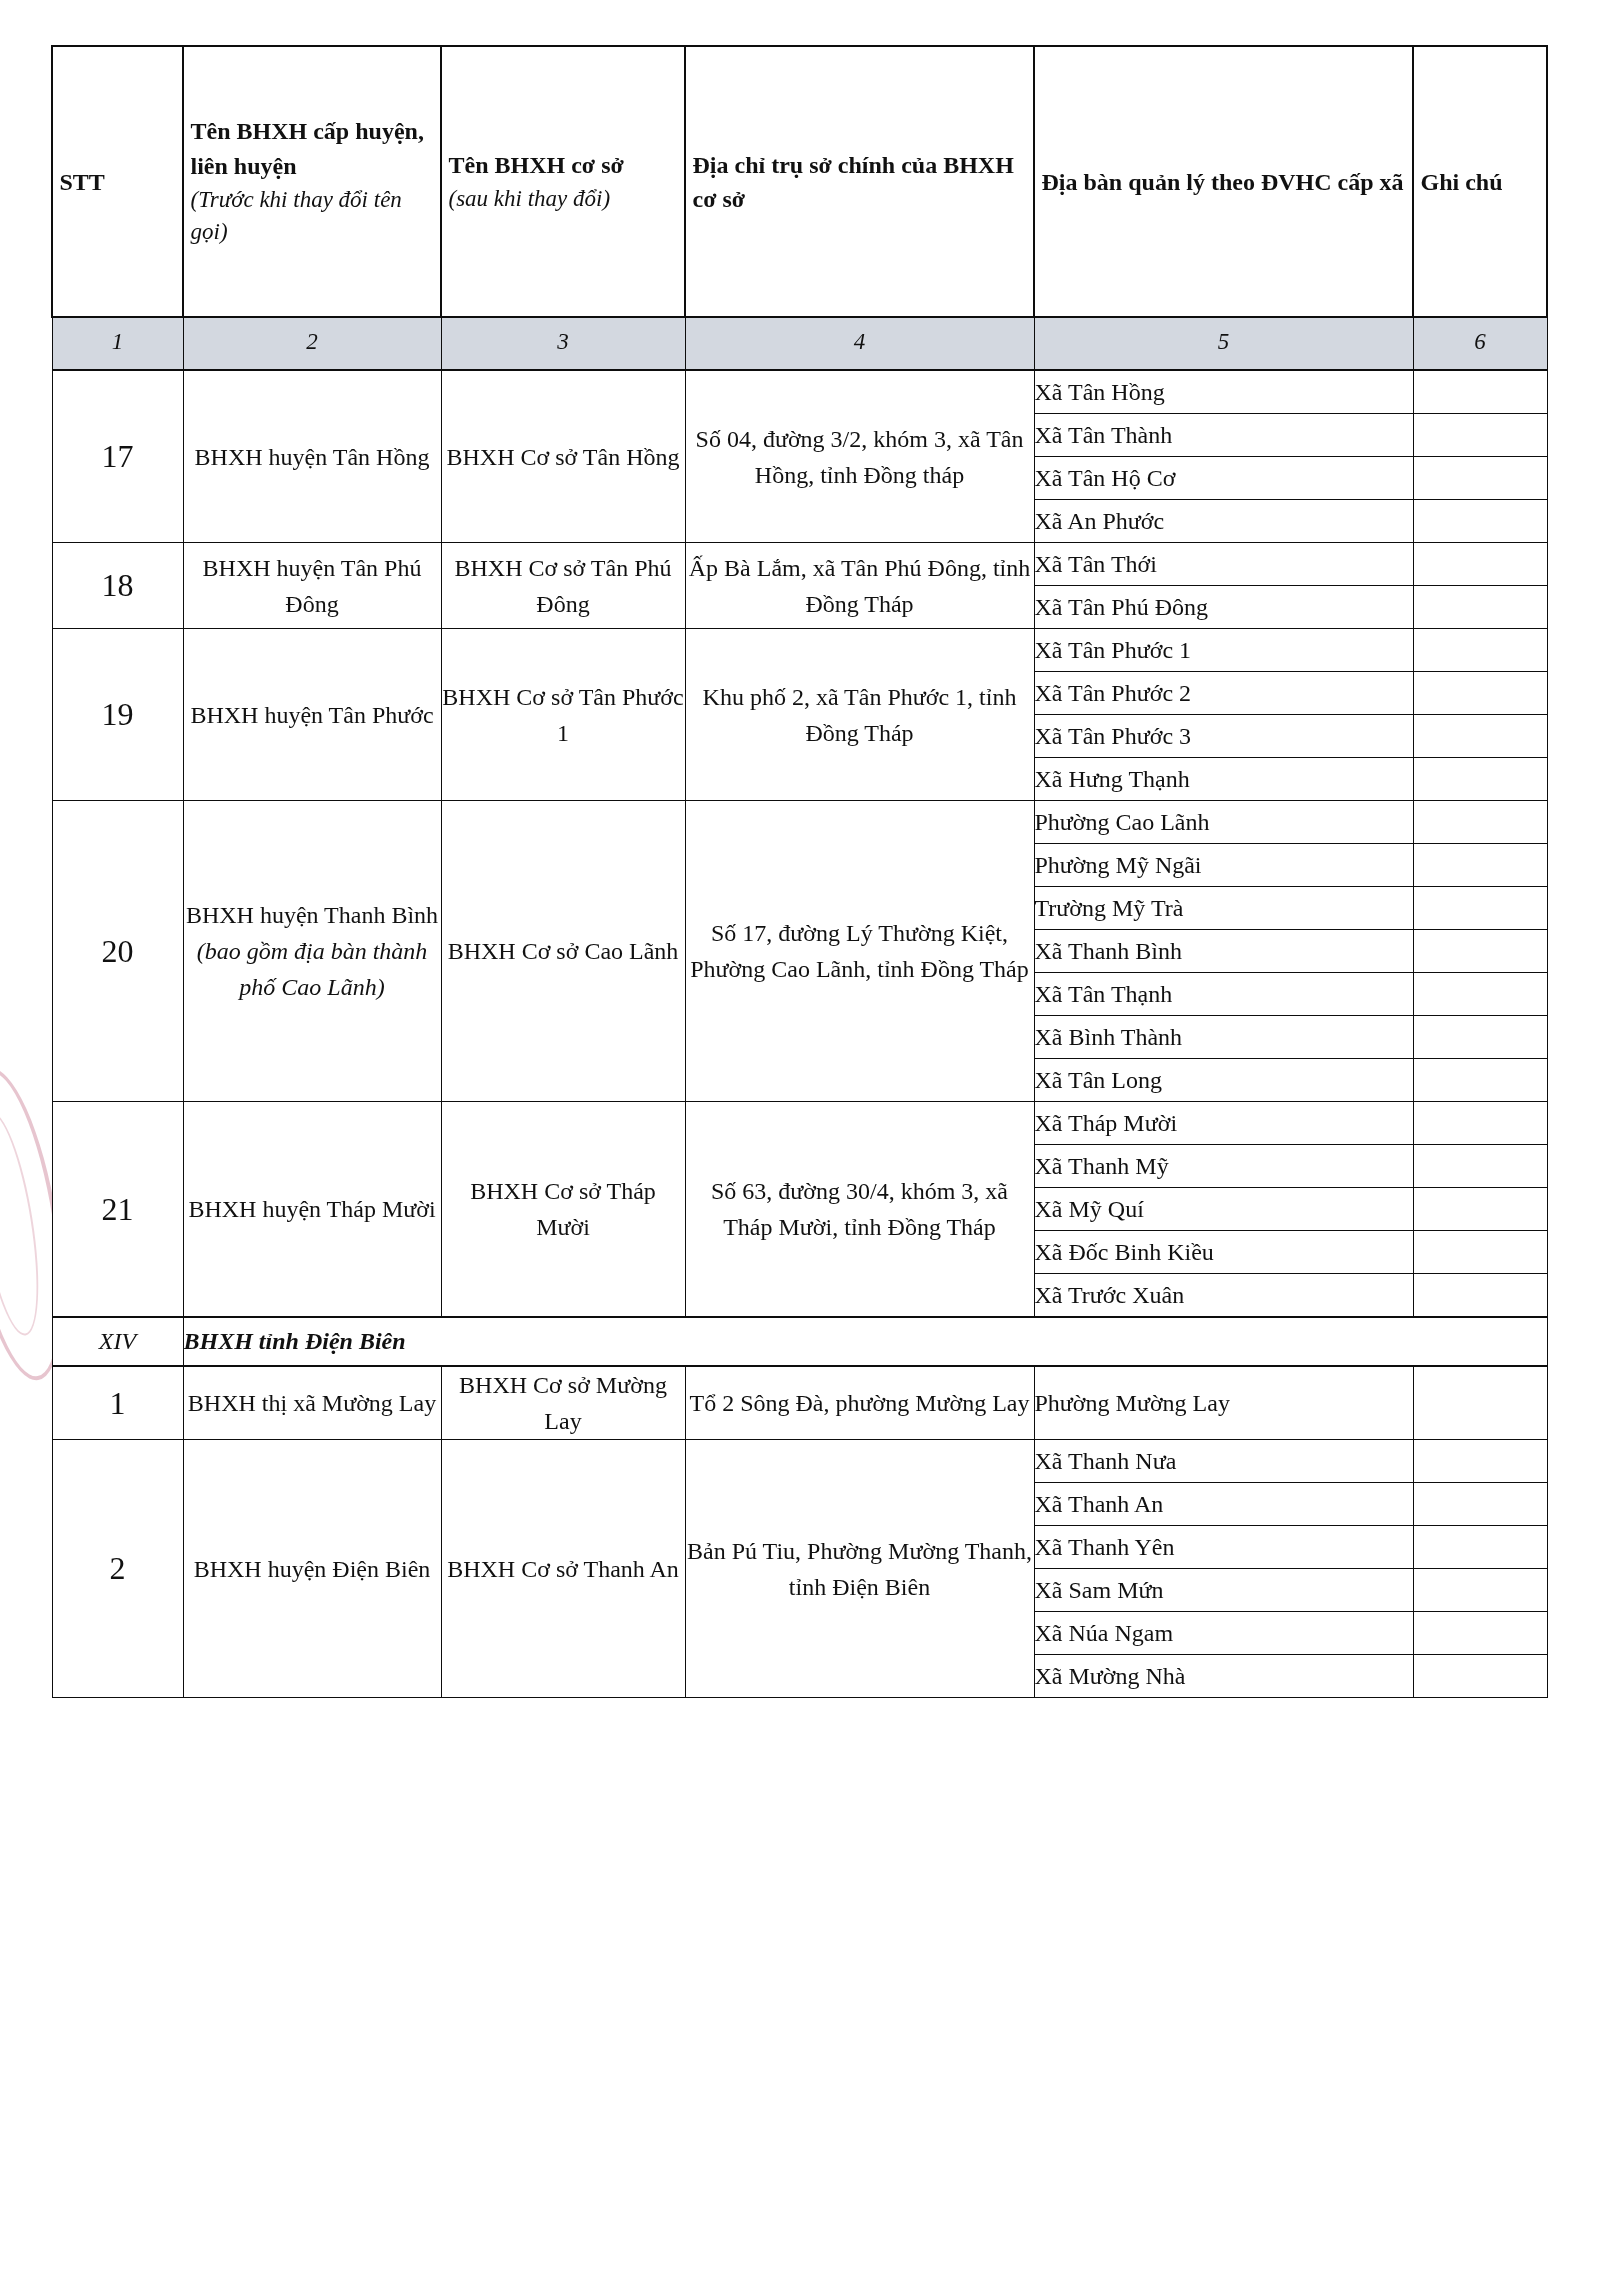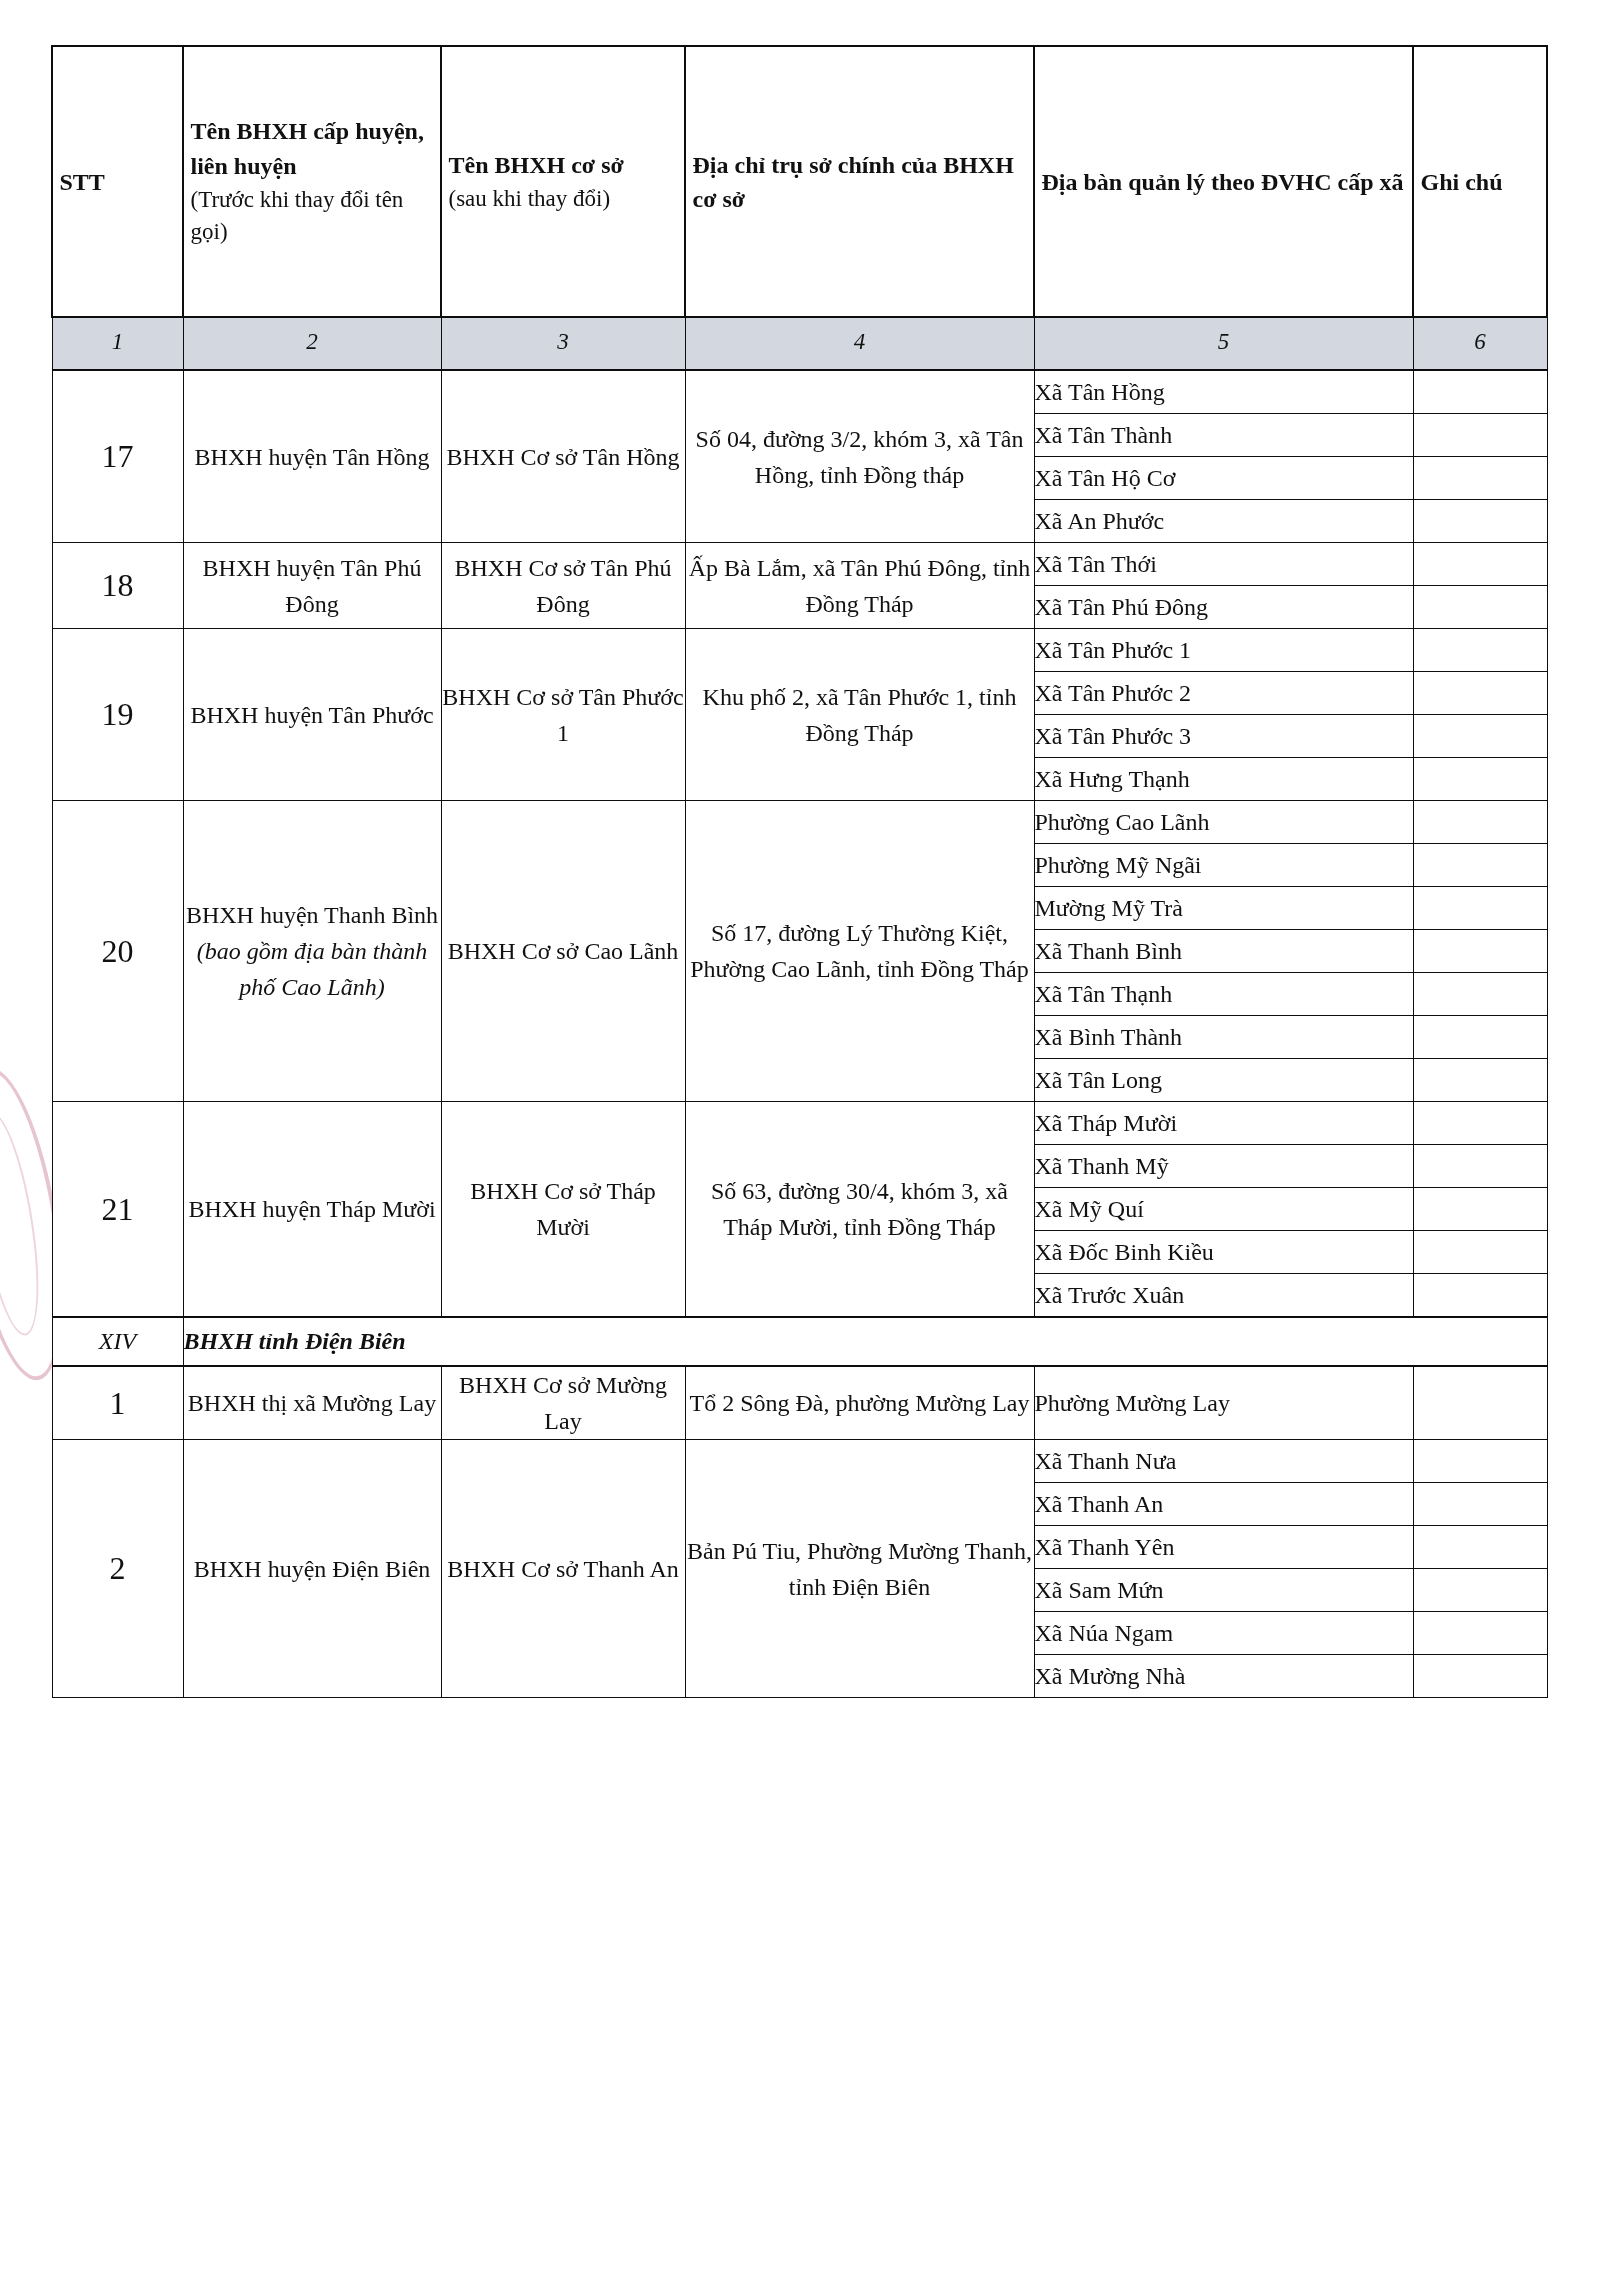--- a/index.html
+++ b/index.html
@@ -75,20 +75,21 @@
     line-height: 1.42;
     padding: 9.2px 6.5px;
     height: 251px;
   }
   .hdr-sub {
     display: block;
     font-weight: normal;
     font-size: 23px;
     line-height: 1.42;
     margin-top: 1px;
+    font-style: italic;
   }
 
   
   tr.numrow td {
     background: #d3d8e0;
     text-align: center;
     font-style: italic;
     font-size: 23px;
     height: 42px;
     padding: 2.6px 0 6.5px 0;
@@ -233,21 +234,21 @@
           <td class="txt" rowspan="7">BHXH Cơ sở Cao Lãnh</td>
           <td class="txt" rowspan="7">Số 17, đường Lý Thường Kiệt, Phường Cao Lãnh, tỉnh Đồng Tháp</td>
           <td class="ward">Phường Cao Lãnh</td>
           <td class="note"></td>
         </tr>
         <tr class="">
           <td class="ward">Phường Mỹ Ngãi</td>
           <td class="note"></td>
         </tr>
         <tr class="">
-          <td class="ward">Mường Mỹ Trà</td>
+          <td class="ward">Trường Mỹ Trà</td>
           <td class="note"></td>
         </tr>
         <tr class="">
           <td class="ward">Xã Thanh Bình</td>
           <td class="note"></td>
         </tr>
         <tr class="">
           <td class="ward">Xã Tân Thạnh</td>
           <td class="note"></td>
         </tr>

